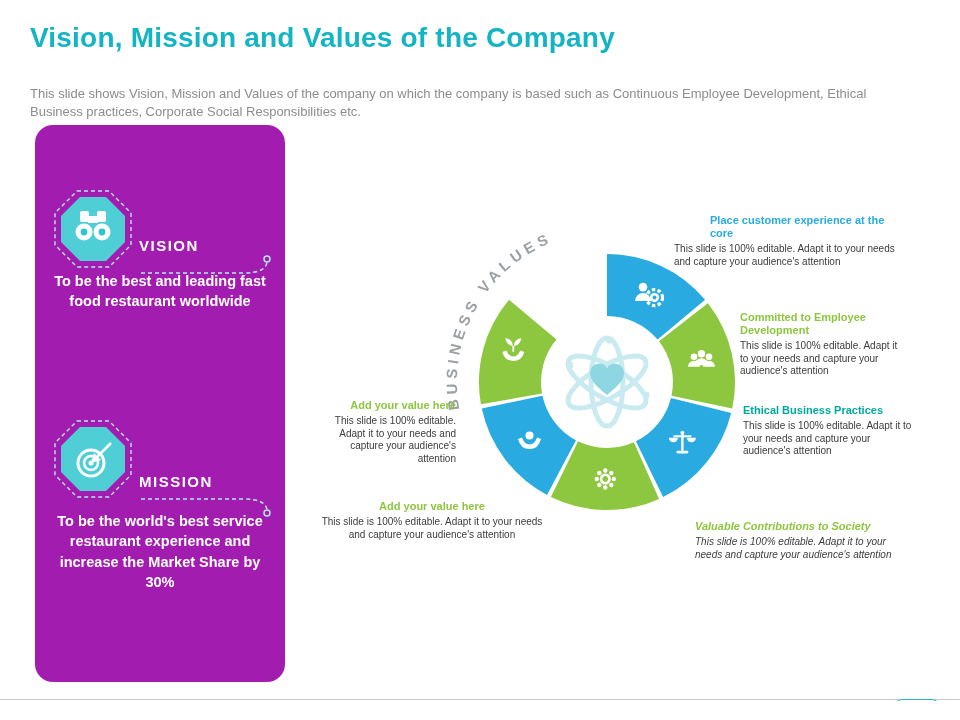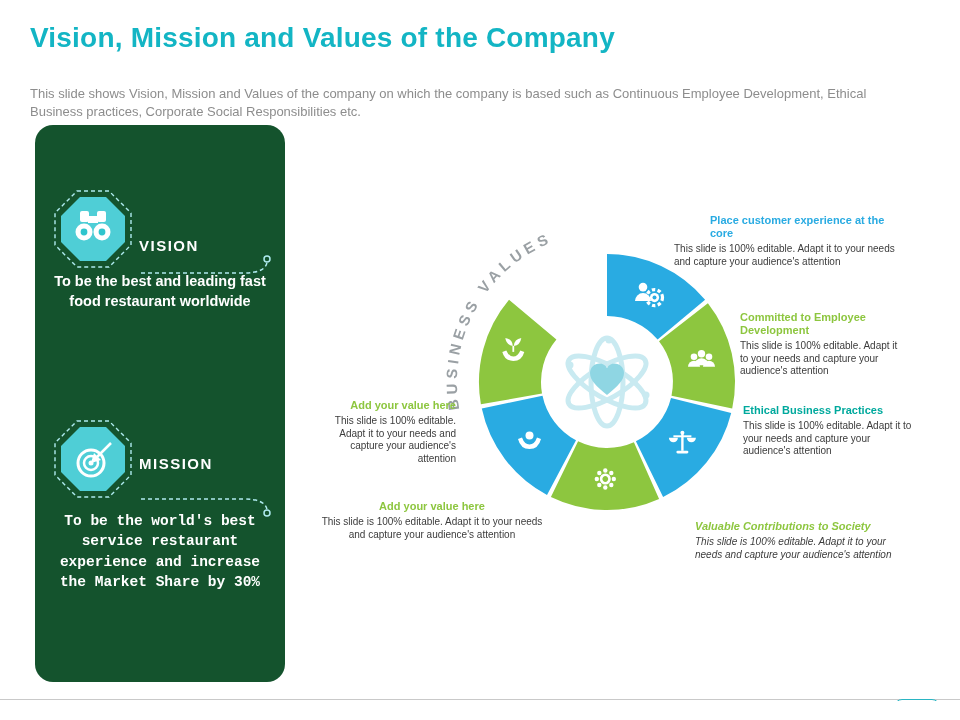--- a/index.html
+++ b/index.html
@@ -4,33 +4,33 @@
 <style>
   html,body{margin:0;padding:0;background:#ffffff;}
   #slide{
     position:relative;width:960px;height:701px;background:#ffffff;overflow:hidden;
     font-family:"Liberation Sans","DejaVu Sans",sans-serif;
   }
   
   .title{position:absolute;left:30px;top:22px;font-size:28px;font-weight:bold;color:#13b5c4;letter-spacing:.2px;}
   .subtitle{position:absolute;left:30px;top:63px;width:884px;font-size:13px;color:#8d8d8d;line-height:1.35;margin-top:22px;}
   
-  .panel{position:absolute;left:35px;top:125px;width:250px;height:557px;background:#14532d;border-radius:18px;}
+  .panel{position:absolute;left:35px;top:125px;width:250px;height:557px;background:#a21caf;border-radius:18px;}
   .octa{position:absolute;width:80px;height:80px;}
   .octa.vision{left:18px;top:64px;}
   .octa.mission{left:18px;top:294px;}
   .panel-label{position:absolute;left:104px;width:120px;color:#ffffff;font-weight:bold;font-size:15px;letter-spacing:1.5px;}
   .panel-label.vision{top:112px;}
-  .panel-label.mission{top:330px;}
+  .panel-label.mission{top:348px;}
   .decor{position:absolute;left:104px;width:150px;height:28px;}
   .decor.vision{top:130px;}
   .decor.mission{top:366px;}
   .statement{position:absolute;left:12px;width:226px;color:#ffffff;font-weight:bold;font-size:14.5px;line-height:1.4;text-align:center;}
   .statement.vision{top:146px;}
-  .statement.mission{top:386px;font-family:Liberation Mono, monospace;}
+  .statement.mission{top:386px;}
   
   .wheel{position:absolute;left:407px;top:182px;width:400px;height:400px;}
   
   .v-label{position:absolute;font-size:10px;color:#3c3c3c;line-height:1.25;}
   .v-label .h{font-weight:bold;font-size:11px;margin-bottom:3px;line-height:1.2;}
   .c-blue{color:#29abe2;margin-left:36px;}
   .c-green{color:#8dc63f;}
   .c-teal{color:#00a99d;}
   .l0{left:674px;top:214px;width:226px;}
   .l1{left:740px;top:303px;width:168px;margin-top:8px;}

